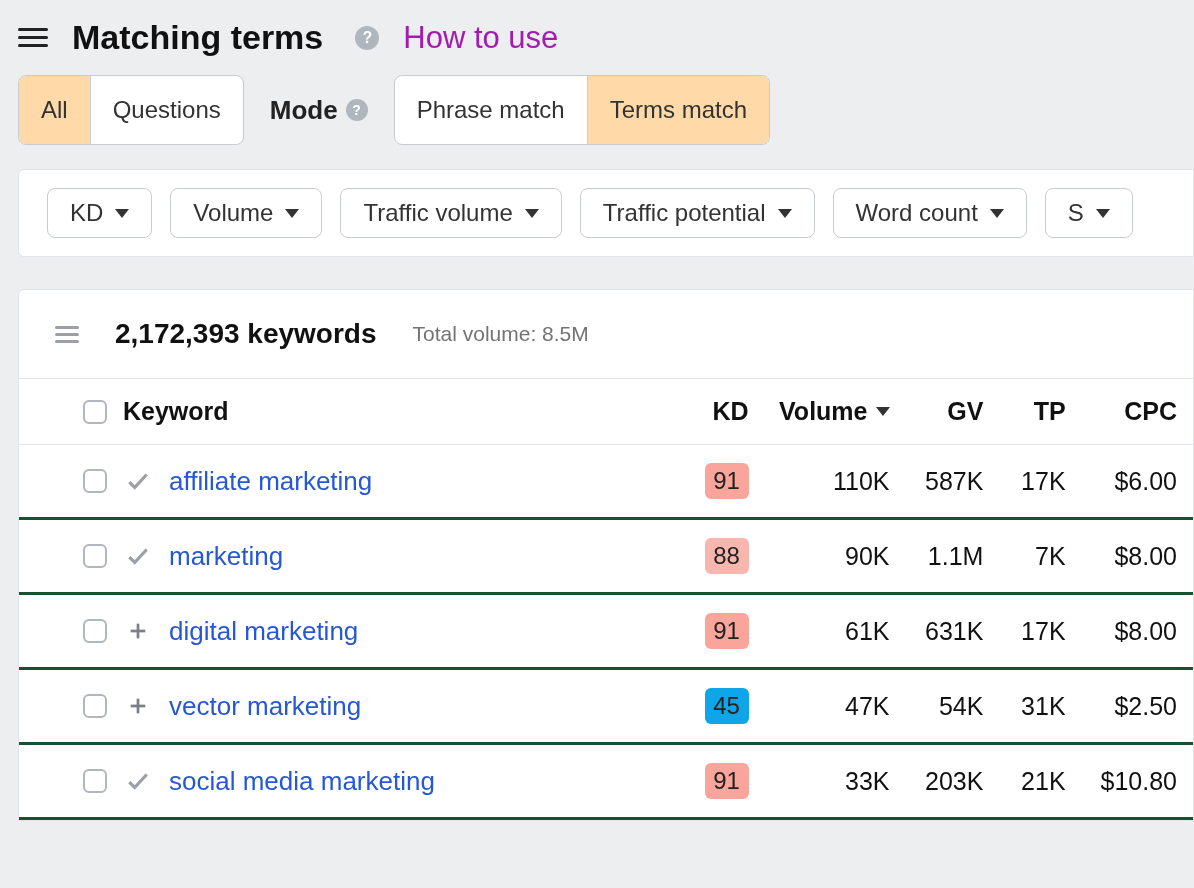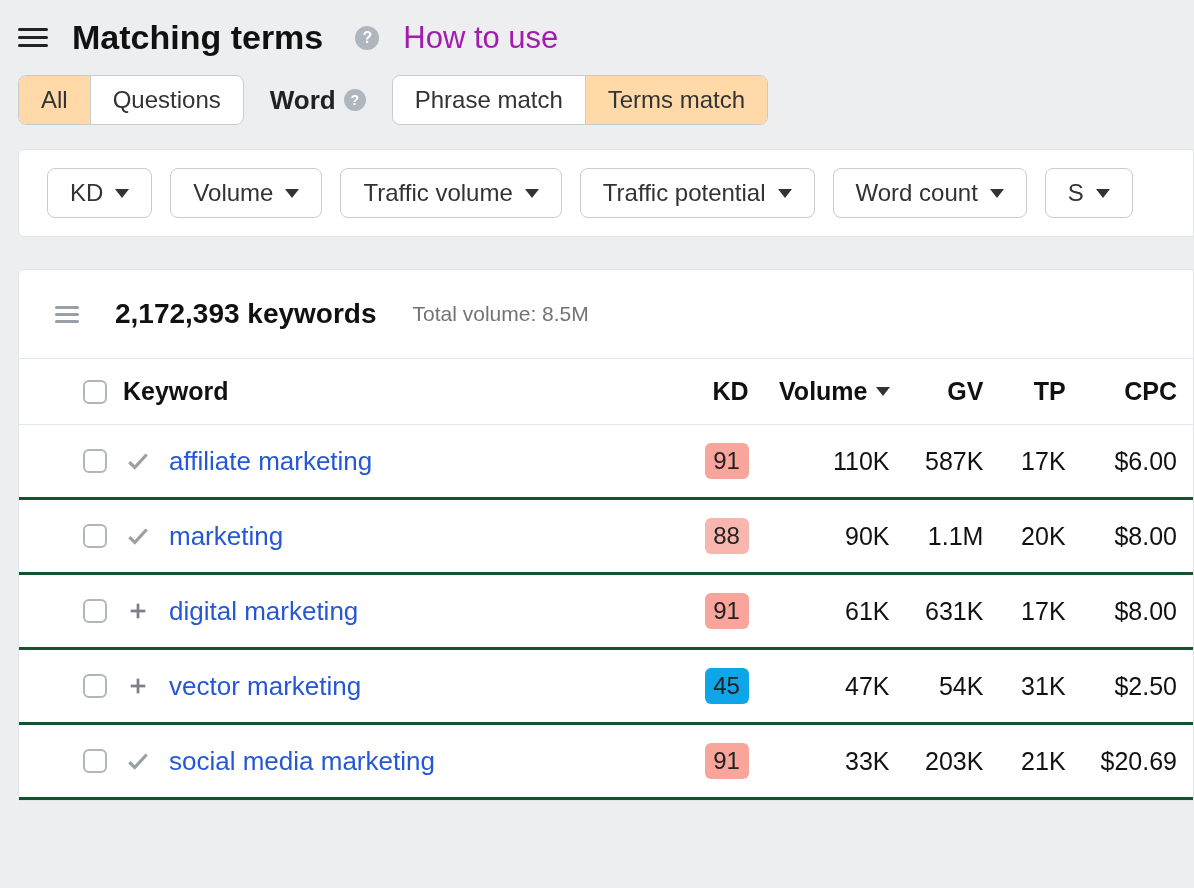--- a/index.html
+++ b/index.html
@@ -41,21 +41,21 @@
     padding: 8px 18px 24px 18px;
   }
   .seg-group {
     display: inline-flex;
     border: 1px solid #c7ccd1;
     border-radius: 8px;
     overflow: hidden;
     background: #fff;
   }
   .seg-group > .seg {
-    padding: 10px 22px;
+    padding: 20px 22px;
     font-size: 24px;
     color: #333;
     border-right: 1px solid #c7ccd1;
     cursor: pointer;
   }
   .seg-group > .seg:last-child { border-right: none; }
   .seg.active { background: #ffd9a8; }
   .mode-label {
     font-size: 26px; font-weight: 700; color: #222;
     display: inline-flex; align-items: center; gap: 8px;
@@ -161,21 +161,21 @@
   <span class="help-icon">?</span>
   <span class="how-to-use">How to use</span>
 </div>
 
 <div class="secondbar">
   <div class="seg-group">
     <div class="seg active">All</div>
     <div class="seg">Questions</div>
   </div>
   <span class="mode-label">
-    <span>Word</span>
+    <span>Mode</span>
     <span class="mode-q">?</span>
   </span>
   <div class="seg-group">
     <div class="seg">Phrase match</div>
     <div class="seg active">Terms match</div>
   </div>
 </div>
 
 <div class="panel">
   <div class="filter-row" id="filter-row">
@@ -273,21 +273,21 @@
                 <svg width="26" height="26" viewBox="0 0 24 24">
                   <polyline class="check-svg" points="4 13 9 18 20 6"></polyline>
                 </svg>
               </span>
               <a class="kw-link" href="#">marketing</a>
             </span>
           </td>
           <td><span class="kd-badge" style="background: rgb(247, 182, 174);">88</span></td>
           <td>90K</td>
           <td>1.1M</td>
-          <td>20K</td>
+          <td>7K</td>
           <td class="col-cpc">$8.00</td>
         </tr>
         <tr>
           <td class="col-keyword">
             <span class="kw-cell">
               <span class="checkbox"></span>
               <span class="row-icon">
                 <svg width="22" height="22" viewBox="0 0 24 24">
                   <line class="plus-svg" x1="12" y1="4" x2="12" y2="20"></line>
                   <line class="plus-svg" x1="4" y1="12" x2="20" y2="12"></line>
@@ -330,17 +330,17 @@
                   <polyline class="check-svg" points="4 13 9 18 20 6"></polyline>
                 </svg>
               </span>
               <a class="kw-link" href="#">social media marketing</a>
             </span>
           </td>
           <td><span class="kd-badge" style="background: rgb(249, 165, 156);">91</span></td>
           <td>33K</td>
           <td>203K</td>
           <td>21K</td>
-          <td class="col-cpc">$20.69</td>
+          <td class="col-cpc">$10.80</td>
         </tr>
       </tbody>
   </table>
 </div>
 
 </body></html>

